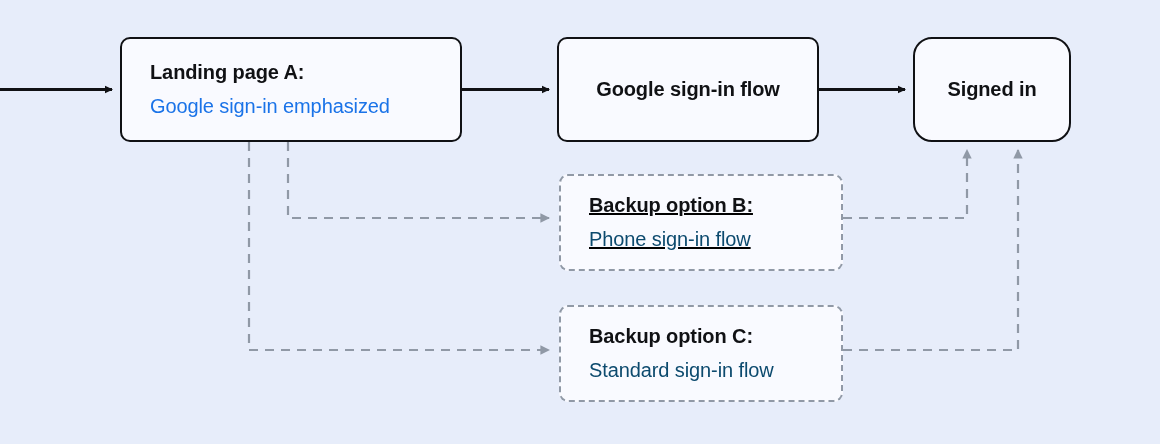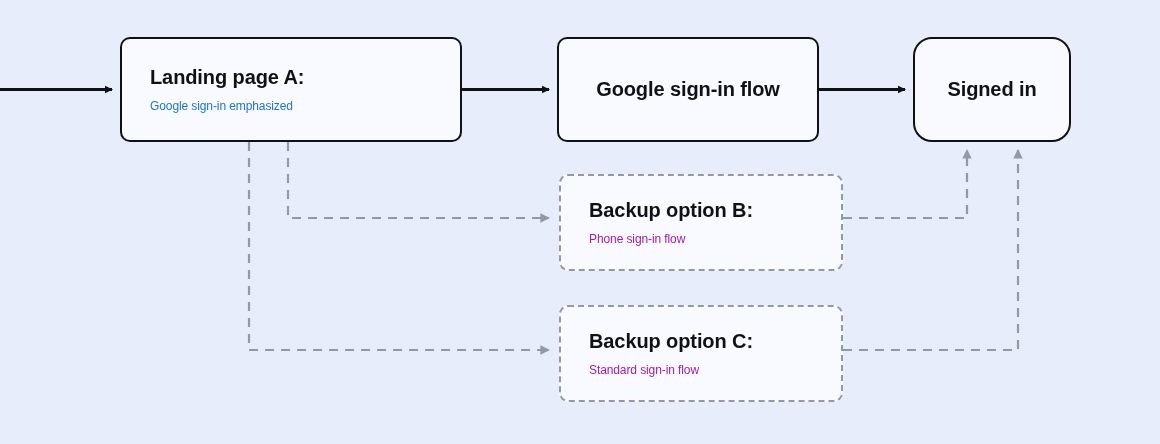--- a/index.html
+++ b/index.html
@@ -50,34 +50,34 @@
   }
   .line-title {
     font-size: 20px;
     font-weight: bold;
     color: #101114;
     line-height: 1.25;
     letter-spacing: -0.1px;
     white-space: nowrap;
   }
   .line-sub {
-    font-size: 12px;
+    font-size: 20px;
     font-weight: normal;
     line-height: 1.25;
     letter-spacing: -0.1px;
     white-space: nowrap;
     margin-top: 9px;
   }
   .sub-accent { color: #1a73e8; }
-  .sub-muted  { color: #a21caf; }
+  .sub-muted  { color: #0c4a6e; }
 
   #node-landing { left: 120px; top: 37px;  width: 342px; height: 105px; }
   #node-google  { left: 557px; top: 37px;  width: 262px; height: 105px; }
   #node-signed  { left: 913px; top: 37px;  width: 158px; height: 105px; border-radius: 19px; }
-  #node-backup-b{ left: 559px; top: 174px; width: 284px; height: 97px;  }
+  #node-backup-b{ left: 559px; top: 174px; width: 284px; height: 97px; text-decoration: underline;  }
   #node-backup-c{ left: 559px; top: 305px; width: 284px; height: 97px;  }
 </style>
 </head>
 <body>
 
 <div id="canvas">
 
   <svg id="edges" viewBox="0 0 1160 444" xmlns="http://www.w3.org/2000/svg">
     <defs>
       <marker id="arrow-solid" markerWidth="9" markerHeight="9" refX="7.4" refY="4.5" orient="auto" markerUnits="userSpaceOnUse">

